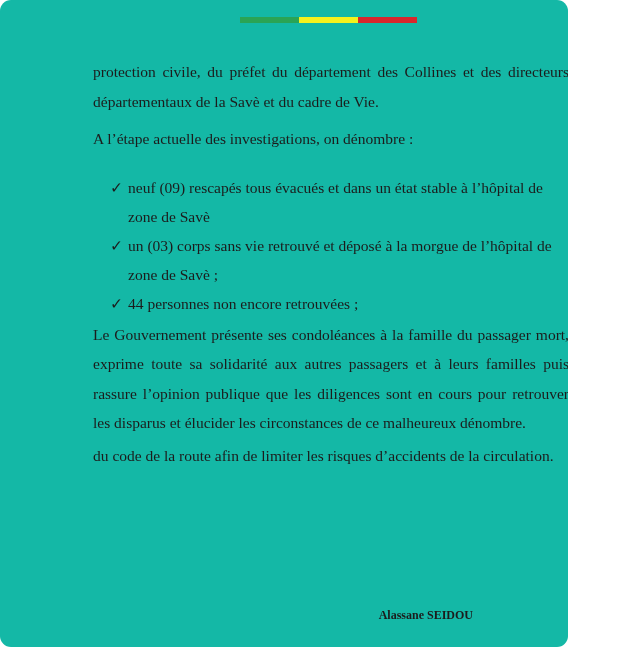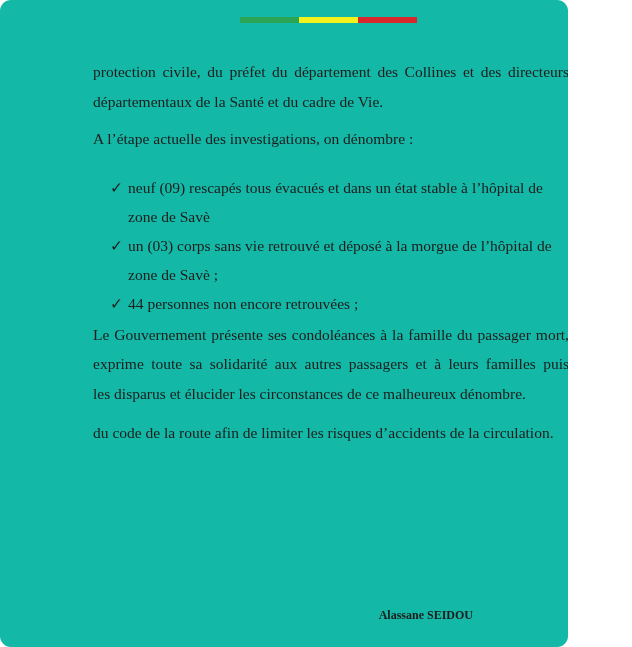--- a/index.html
+++ b/index.html
@@ -24,21 +24,21 @@
   }
   .para{margin:0;}
   .para .line{display:block;}
   .j{text-align:justify;text-align-last:justify;}
   .p1{margin-bottom:8px;}
   .p2{margin-bottom:19px;}
   .bullet-list{list-style:none;margin:0 0 2px 0;padding:0 0 0 17px;line-height:29px;}
   .bullet-item{display:flex;align-items:flex-start;}
   .check{flex:0 0 18px;width:18px;}
   .li-text{flex:1 1 auto;min-width:0;}
-  .p3{margin-bottom:10px;}
+  .p3{margin-bottom:3px;}
   .signature{
     position:absolute;top:601px;right:95px;
     font-size:12px;font-weight:bold;line-height:29px;
     white-space:nowrap;
   }
 </style>
 </head>
 <body>
 
 <div class="page">
@@ -46,21 +46,21 @@
   <div class="flag-bar">
     <div class="flag-seg" style="background: rgb(42, 164, 85);"></div>
     <div class="flag-seg" style="background: rgb(244, 242, 29);"></div>
     <div class="flag-seg" style="background: rgb(216, 39, 44);"></div>
   </div>
 
   <div class="content">
 
     <p class="para p1">
       <span class="line j">protection civile, du préfet du département des Collines et des directeurs</span>
-      <span class="line">départementaux de la Santé et du cadre de Vie.</span>
+      <span class="line">départementaux de la Savè et du cadre de Vie.</span>
     </p>
 
     <p class="para p2">
       <span class="line">A l’étape actuelle des investigations, on dénombre :</span>
     </p>
 
     <ul class="bullet-list">
       <li class="bullet-item">
         <span class="check">✓</span>
         <span class="li-text">
@@ -79,20 +79,21 @@
         <span class="check">✓</span>
         <span class="li-text">
           <span class="line">44 personnes non encore retrouvées ;</span>
         </span>
       </li>
     </ul>
 
     <p class="para p3">
       <span class="line j">Le Gouvernement présente ses condoléances à la famille du passager mort,</span>
       <span class="line j">exprime toute sa solidarité aux autres passagers et à leurs familles puis</span>
+      <span class="line j">rassure l’opinion publique que les diligences sont en cours pour retrouver</span>
       <span class="line">les disparus et élucider les circonstances de ce malheureux dénombre.</span>
     </p>
 
     <p class="para p4">
       <span class="line">du code de la route afin de limiter les risques d’accidents de la circulation.</span>
     </p>
 
   </div>
 
   <div class="signature">Alassane SEIDOU</div>

